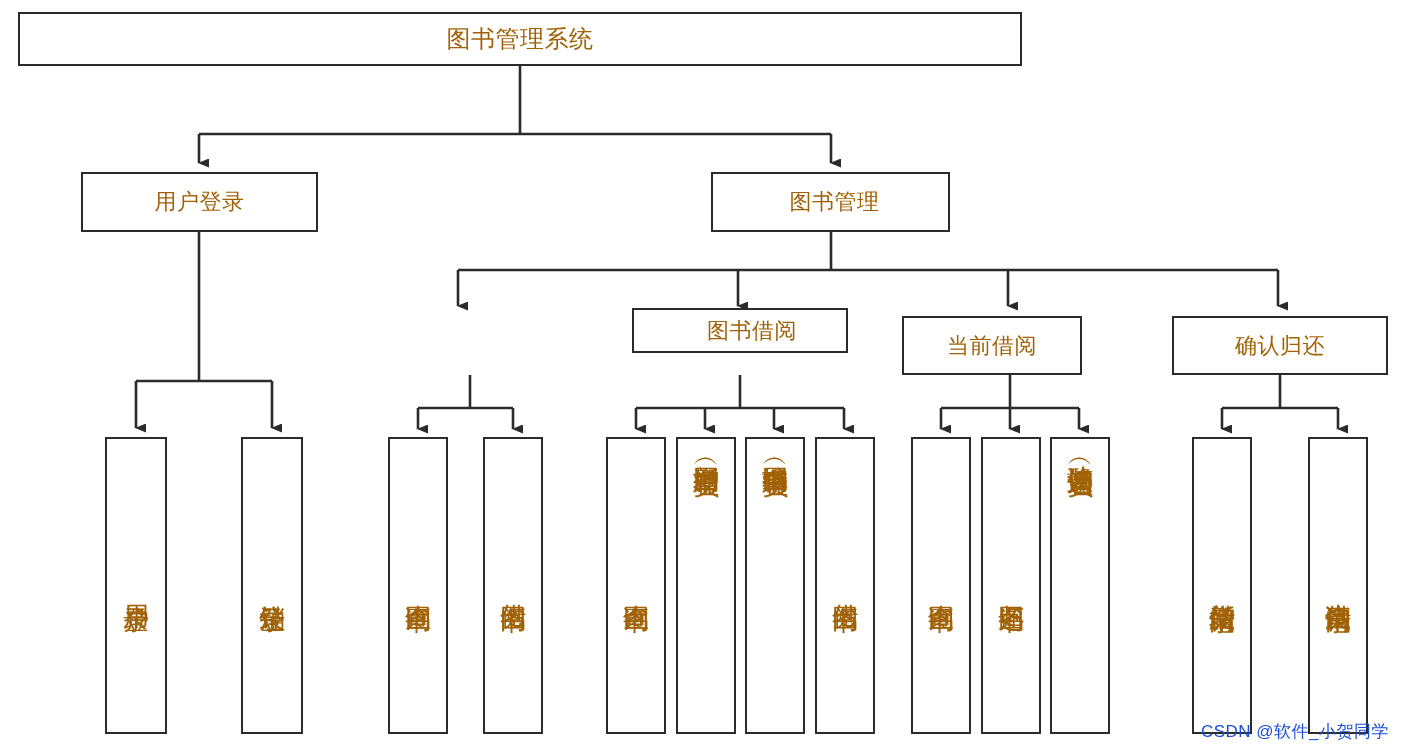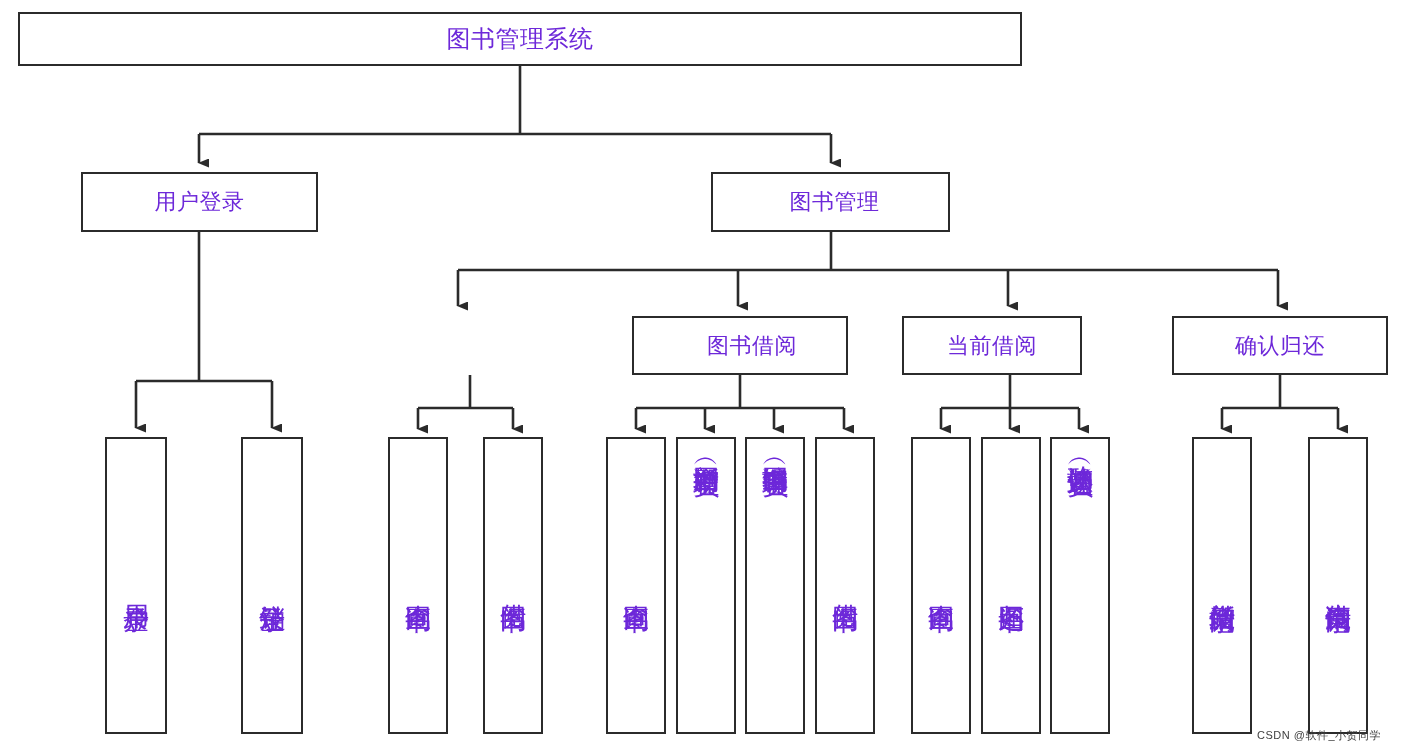--- a/index.html
+++ b/index.html
@@ -27,21 +27,21 @@
     pointer-events: none;
   }
   .node {
     position: absolute;
     box-sizing: border-box;
     background: #ffffff;
     border: 2px solid #2b2b2b;
     display: flex;
     align-items: center;
     justify-content: center;
-    color: #6d28d9;
+    color: #a16207;
   }
   .node .label {
     display: block;
     text-align: center;
     line-height: 1.18;
     letter-spacing: 0.5px;
   }
   .node-root .label {
     font-size: 24px;
   }
@@ -60,24 +60,24 @@
     line-height: 1.06;
     letter-spacing: 1px;
     white-space: nowrap;
   }
   .node-leaf.align-mid {
     align-items: center;
     padding-top: 0;
   }
   #watermark {
     position: absolute;
-    right: 24px;
+    right: 16px;
     bottom: 4px;
-    font-size: 11px;
-    color: #404040;
+    font-size: 17px;
+    color: #1d4ed8;
     letter-spacing: 0.5px;
     white-space: nowrap;
     user-select: none;
   }
 </style>
 </head>
 <body>
 
 <div id="diagram-root">
 
@@ -135,21 +135,21 @@
     <span class="label">图书管理系统</span>
   </div>
 
   <div class="node node-l2" style="left:81px; top:172px; width:237px; height:60px;">
     <span class="label">用户登录</span>
   </div>
   <div class="node node-l2" style="left:711px; top:172px; width:239px; height:60px;padding-left:8px;">
     <span class="label">图书管理</span>
   </div>
 
-  <div class="node node-l3" style="left:632px; top:316px; width:216px; height:59px;padding-left:24px;">
+  <div class="node node-l3" style="left:632px; top:308px; width:216px; height:45px;padding-left:24px;">
     <span class="label">图书借阅</span>
   </div>
   <div class="node node-l3" style="left:902px; top:316px; width:180px; height:59px;">
     <span class="label">当前借阅</span>
   </div>
   <div class="node node-l3" style="left:1172px; top:316px; width:216px; height:59px;">
     <span class="label">确认归还</span>
   </div>
 
   <div class="node node-leaf align-mid" style="left:105px; top:437px; width:62px; height:297px;">

